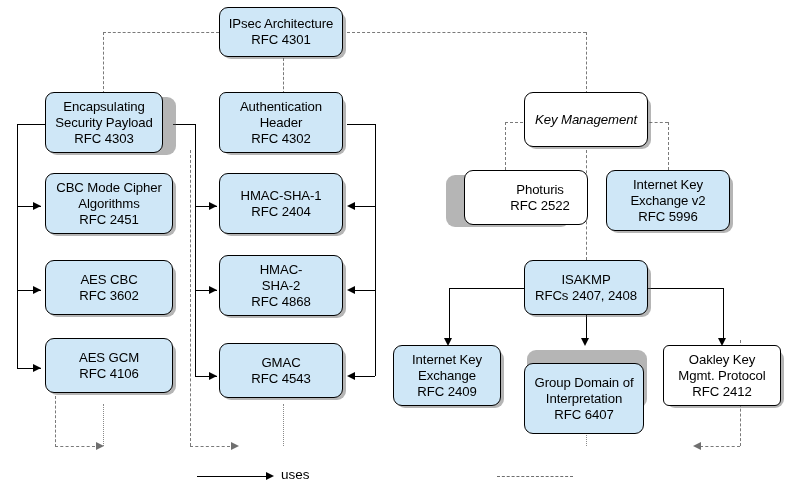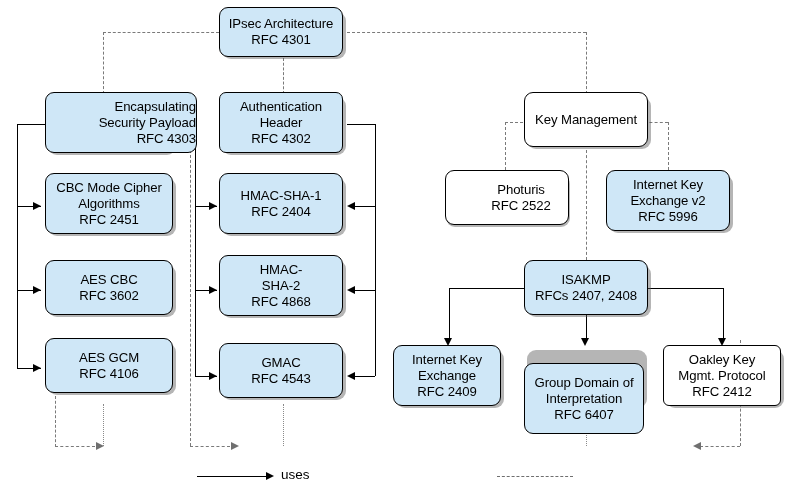--- a/index.html
+++ b/index.html
@@ -135,21 +135,21 @@
   <div class="seg v" style="left:723px; top:288px; height:52px;"></div>
   <div class="arrow down" style="left:718px; top:338px;"></div>
 
   <div class="shadow" style="left:222px; top:12px; width:124px; height:47px;"></div>
   <div class="node blue" style="left:219px; top:7px; width:124px; height:50px;">
     <span class="ln">IPsec Architecture</span>
     <span class="ln">RFC 4301</span>
   </div>
 
   <div class="shadow" style="left:48px; top:97px; width:128px; height:58px;"></div>
-  <div class="node blue" style="left:45px; top:92px; width:152px; height:61px;align-items:flex-end;">
+  <div class="node blue" style="left:45px; top:92px; width:118px; height:61px;">
     <span class="ln">Encapsulating</span>
     <span class="ln">Security Payload</span>
     <span class="ln">RFC 4303</span>
   </div>
 
   <div class="shadow" style="left:48px; top:178px; width:128px; height:58px;"></div>
   <div class="node blue" style="left:45px; top:173px; width:128px; height:61px;">
     <span class="ln">CBC Mode Cipher</span>
     <span class="ln">Algorithms</span>
     <span class="ln">RFC 2451</span>
@@ -187,26 +187,26 @@
     <span class="ln">RFC 4868</span>
   </div>
 
   <div class="shadow" style="left:222px; top:348px; width:124px; height:52px;"></div>
   <div class="node blue" style="left:219px; top:343px; width:124px; height:55px;">
     <span class="ln">GMAC</span>
     <span class="ln">RFC 4543</span>
   </div>
 
   <div class="shadow" style="left:527px; top:97px; width:124px; height:52px;"></div>
-  <div class="node" style="left:524px; top:92px; width:124px; height:55px;">
+  <div class="node" style="left:524px; top:92px; width:124px; height:55px;font-style:italic;">
     <span class="ln">Key Management</span>
   </div>
 
   <div class="shadow" style="left:446px; top:175px; width:124px; height:52px;"></div>
-  <div class="node" style="left:445px; top:170px; width:124px; height:55px;padding-left:28px;">
+  <div class="node" style="left:464px; top:170px; width:124px; height:55px;padding-left:28px;">
     <span class="ln">Photuris</span>
     <span class="ln">RFC 2522</span>
   </div>
 
   <div class="shadow" style="left:609px; top:175px; width:124px; height:58px;"></div>
   <div class="node blue" style="left:606px; top:170px; width:124px; height:61px;">
     <span class="ln">Internet Key</span>
     <span class="ln">Exchange v2</span>
     <span class="ln">RFC 5996</span>
   </div>

